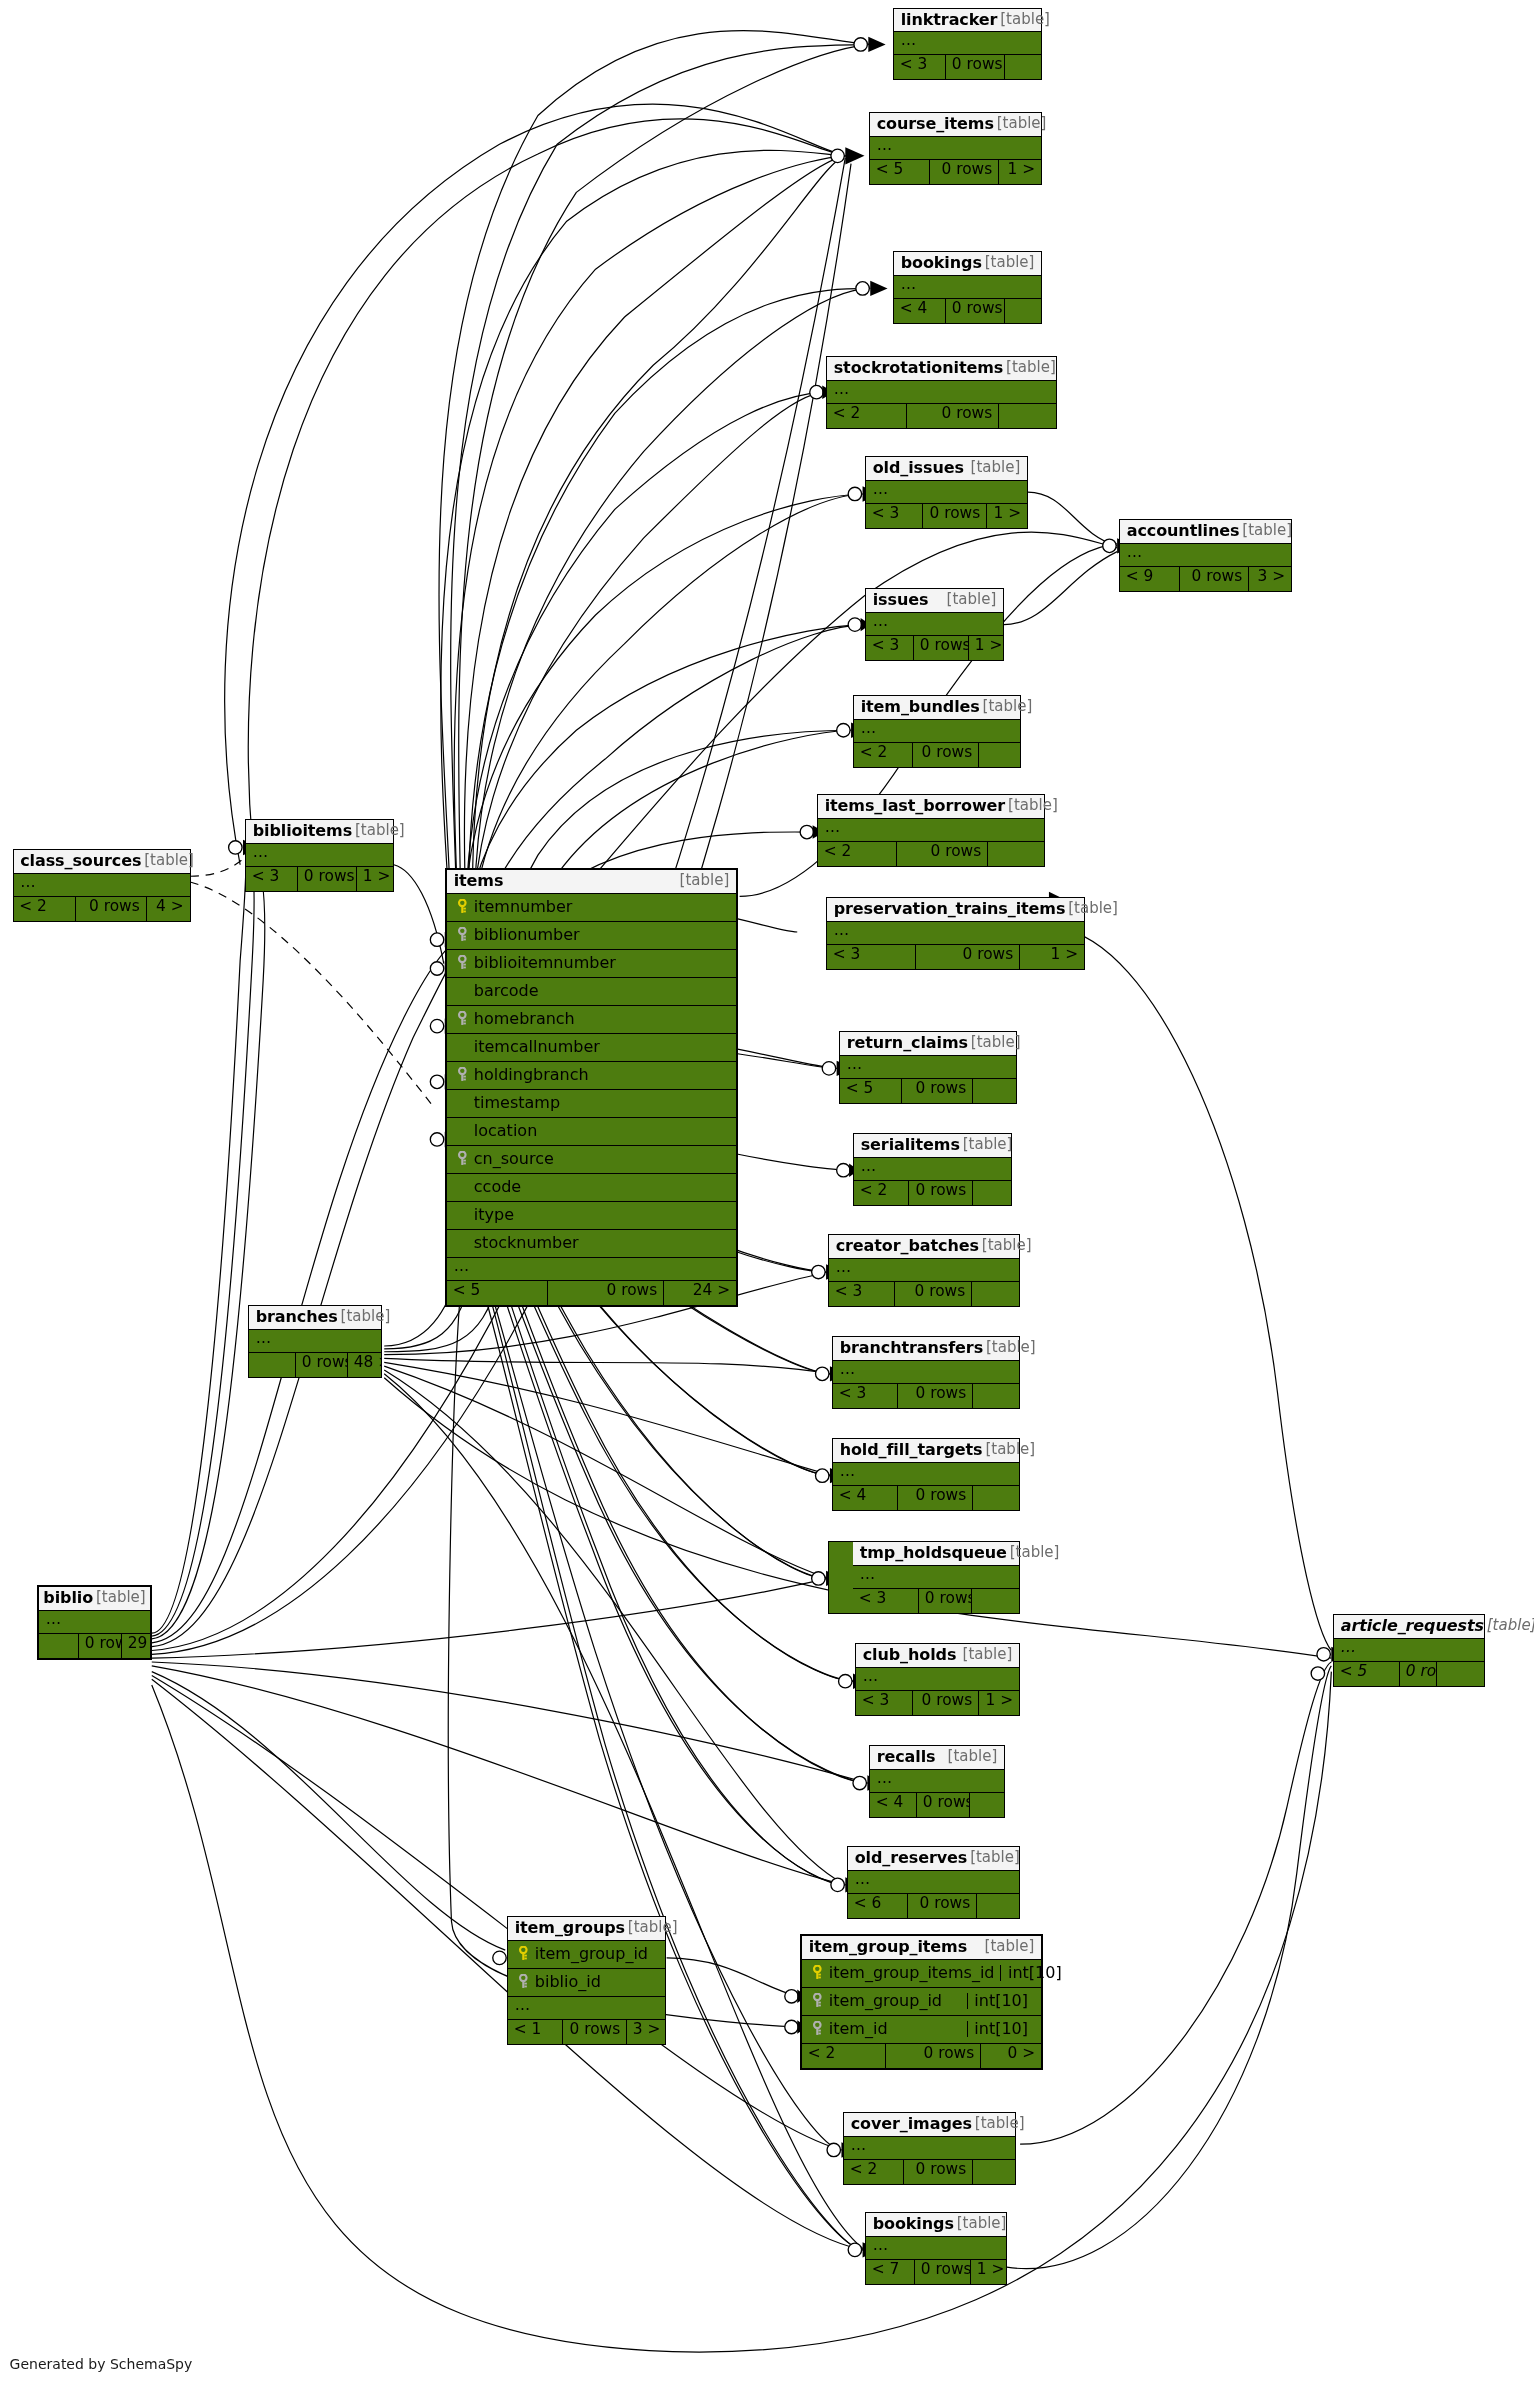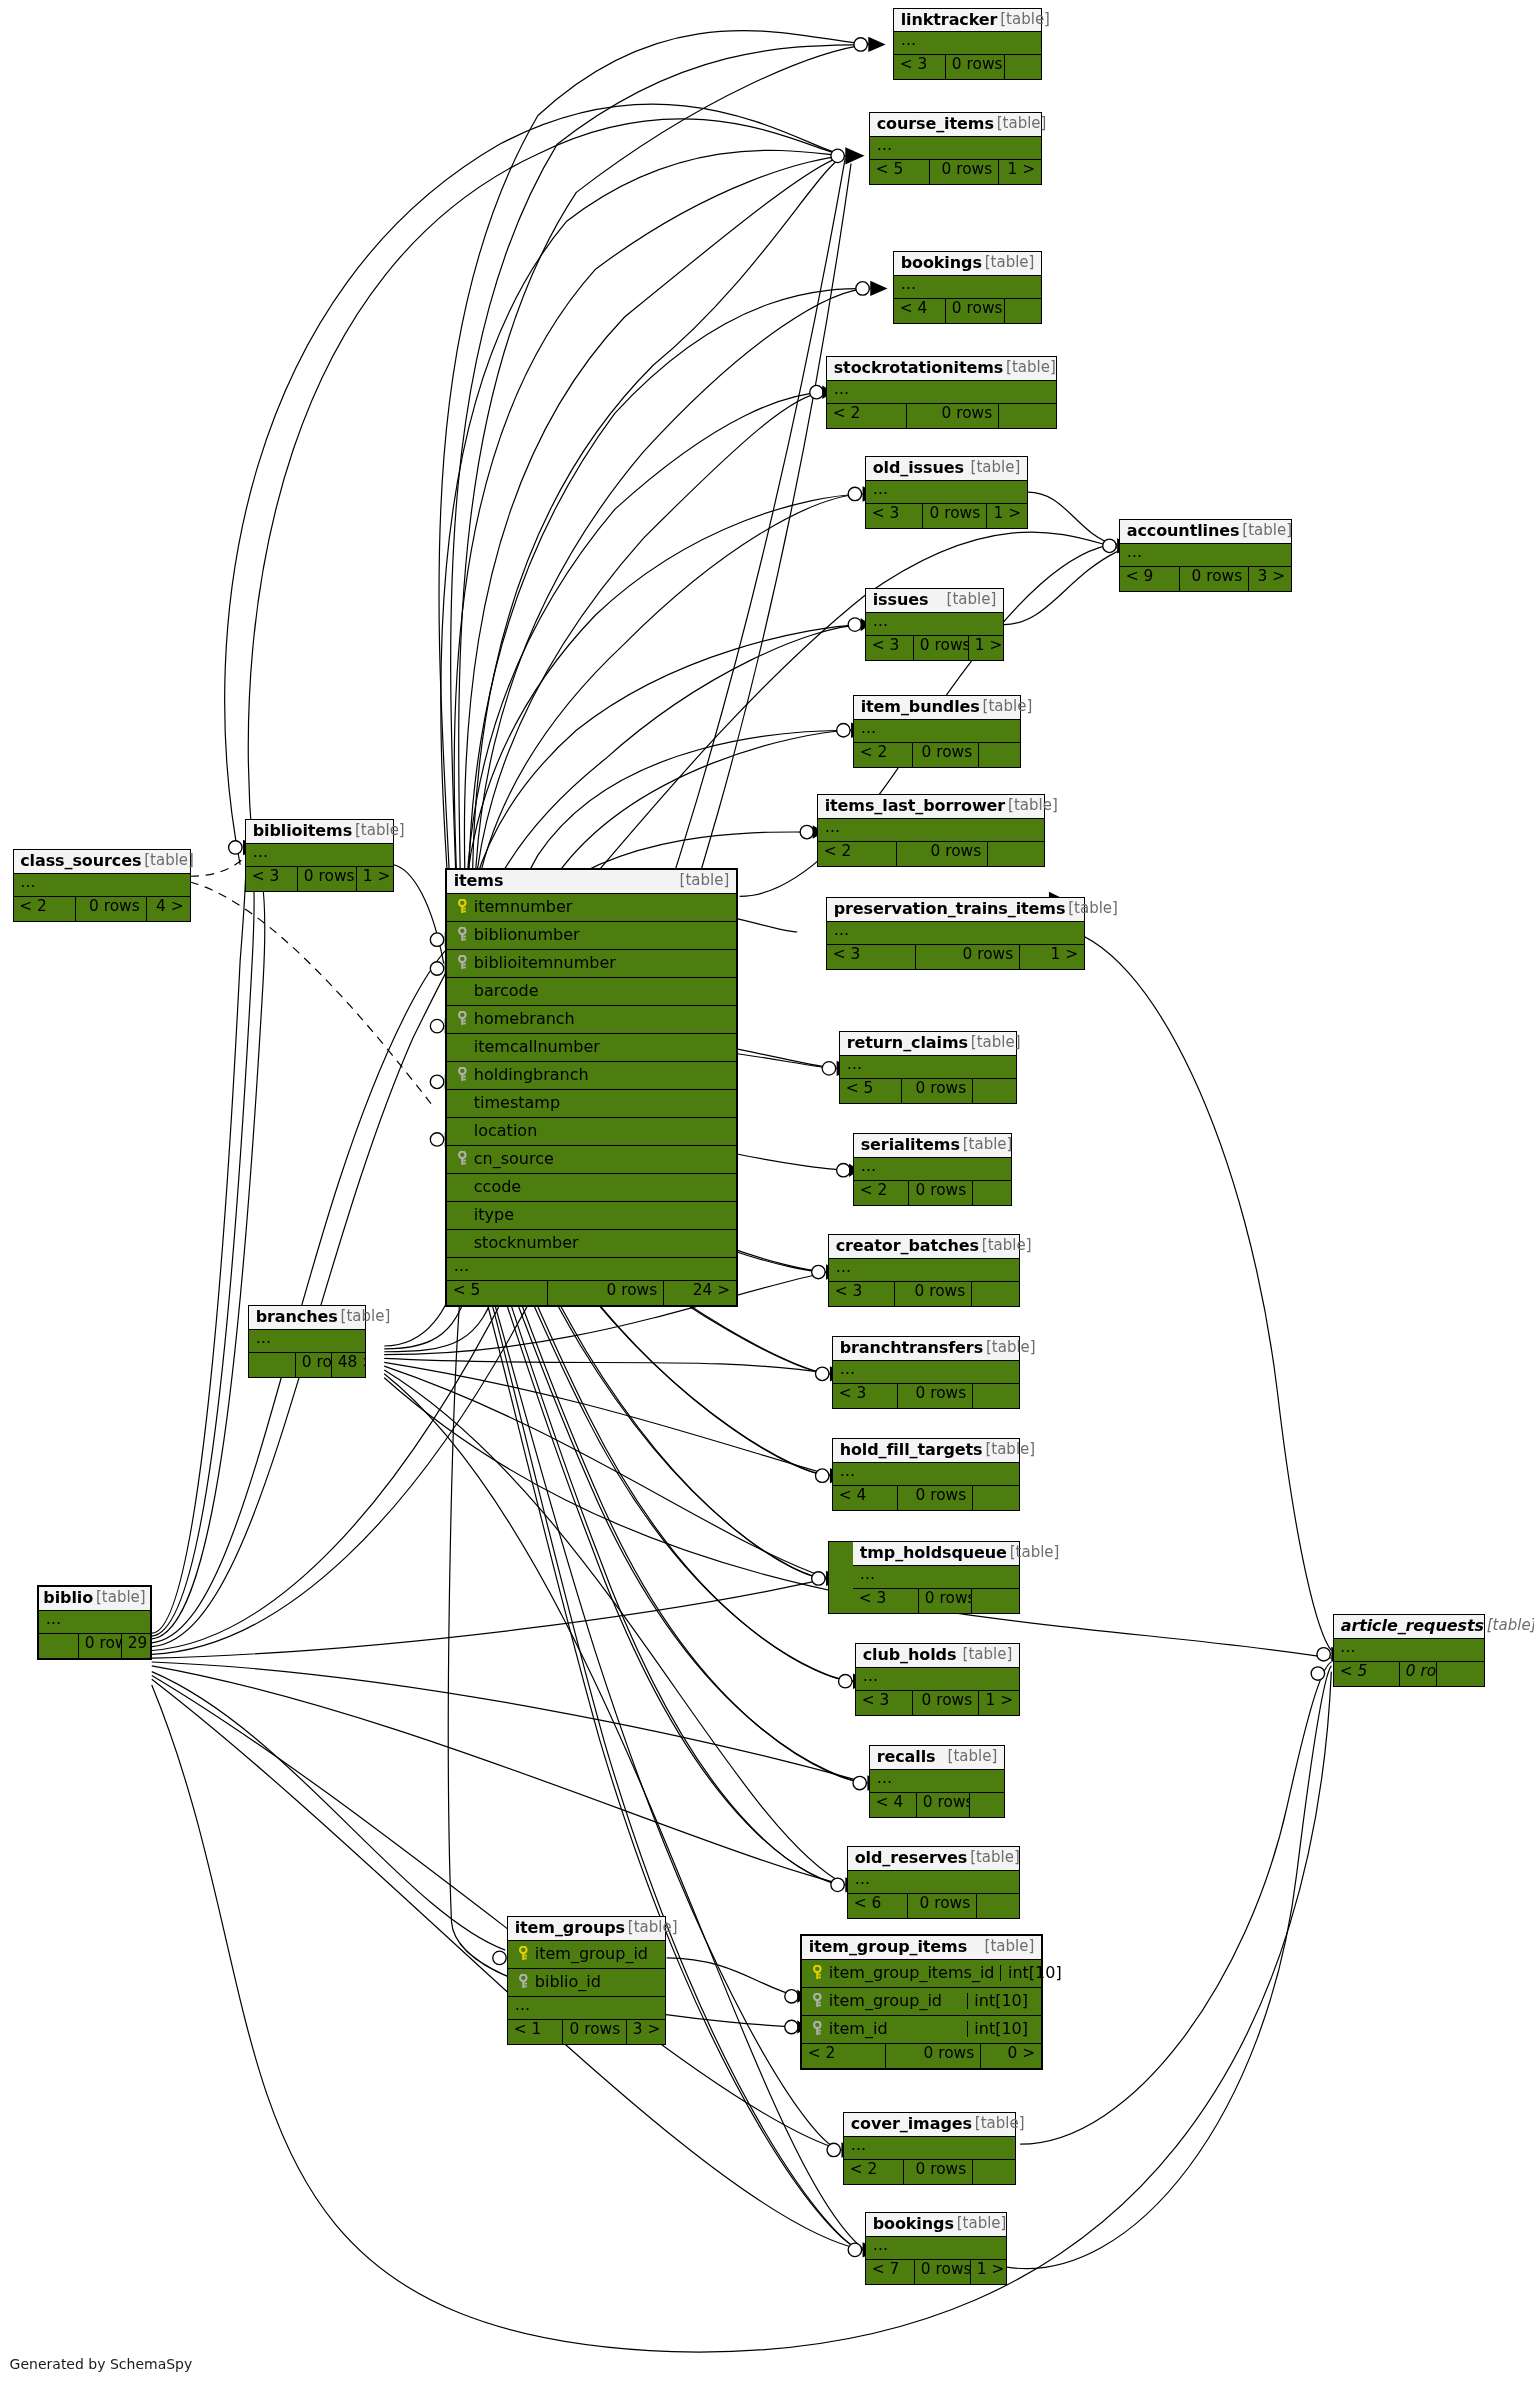--- a/index.html
+++ b/index.html
@@ -643,21 +643,21 @@
           <span class="tbl-name">biblioitems</span>
           <span class="tbl-kind">[table]</span>
         </div>
         <div class="ellipsis-row">…</div>
         <div class="foot-row">
           <div class="foot-cell foot-left" style="flex: 0 0 51px;">&lt; 3</div>
           <div class="foot-cell foot-mid" style="flex: 1 1 auto;">0 rows</div>
           <div class="foot-cell foot-right" style="flex: 0 0 37px;">1 &gt;</div>
         </div>
       </div>
-      <div class="tbl" style="left: 248px; top: 1305px; width: 118px;">
+      <div class="tbl" style="left: 248px; top: 1305px; width: 134px;">
         <div class="tbl-head">
           <span class="tbl-name">branches</span>
           <span class="tbl-kind">[table]</span>
         </div>
         <div class="ellipsis-row">…</div>
         <div class="foot-row">
           <div class="foot-cell foot-left" style="flex: 0 0 46px;"></div>
           <div class="foot-cell foot-mid" style="flex: 1 1 auto;">0 rows</div>
           <div class="foot-cell foot-right" style="flex: 0 0 34px;">48 &gt;</div>
         </div>

